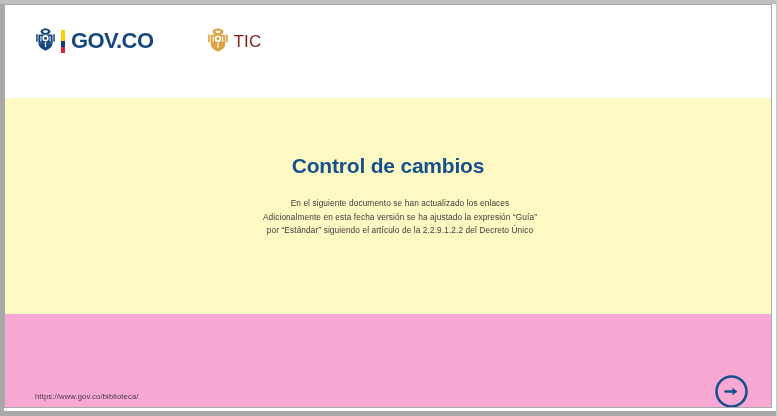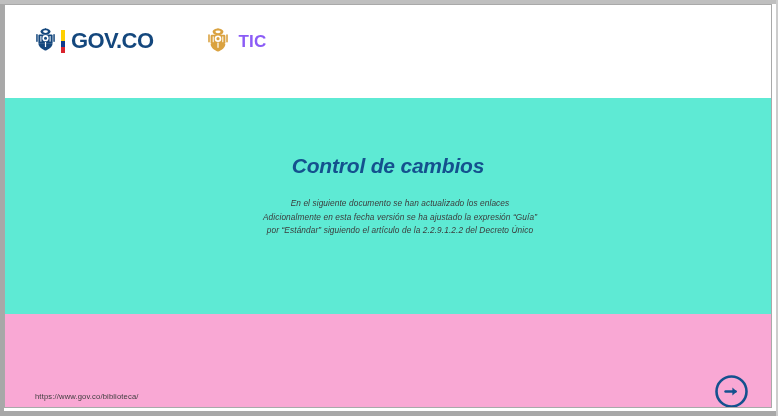--- a/index.html
+++ b/index.html
@@ -94,36 +94,34 @@
     height: 23px;
     margin: 0 2px 0 1px;
     background: linear-gradient(to bottom,
       #ffd000 0%, #ffd000 50%,
       #0d3a8c 50%, #0d3a8c 75%,
       #d9232d 75%, #d9232d 100%);
     vertical-align: middle;
   }
   .tic-wordmark {
     font-size: 17px;
-    font-weight: 700;
+    font-weight: 400;
     letter-spacing: 0.3px;
-    color: #8b5cf6;
+    color: #7f1d1d;
     line-height: 1;
-    margin-left: 5px;
   }
 
   
   .body-band {
     position: absolute;
     left: 0;
     top: 93px;
     width: 100%;
     height: 216px;
-    background: #5eead4;
-    font-style: italic;
+    background: #fef9c3;
   }
 
   .content-title {
     position: absolute;
     left: 0;
     top: 56px;
     width: 100%;
     text-align: center;
     font-size: 21px;
     font-weight: 700;

